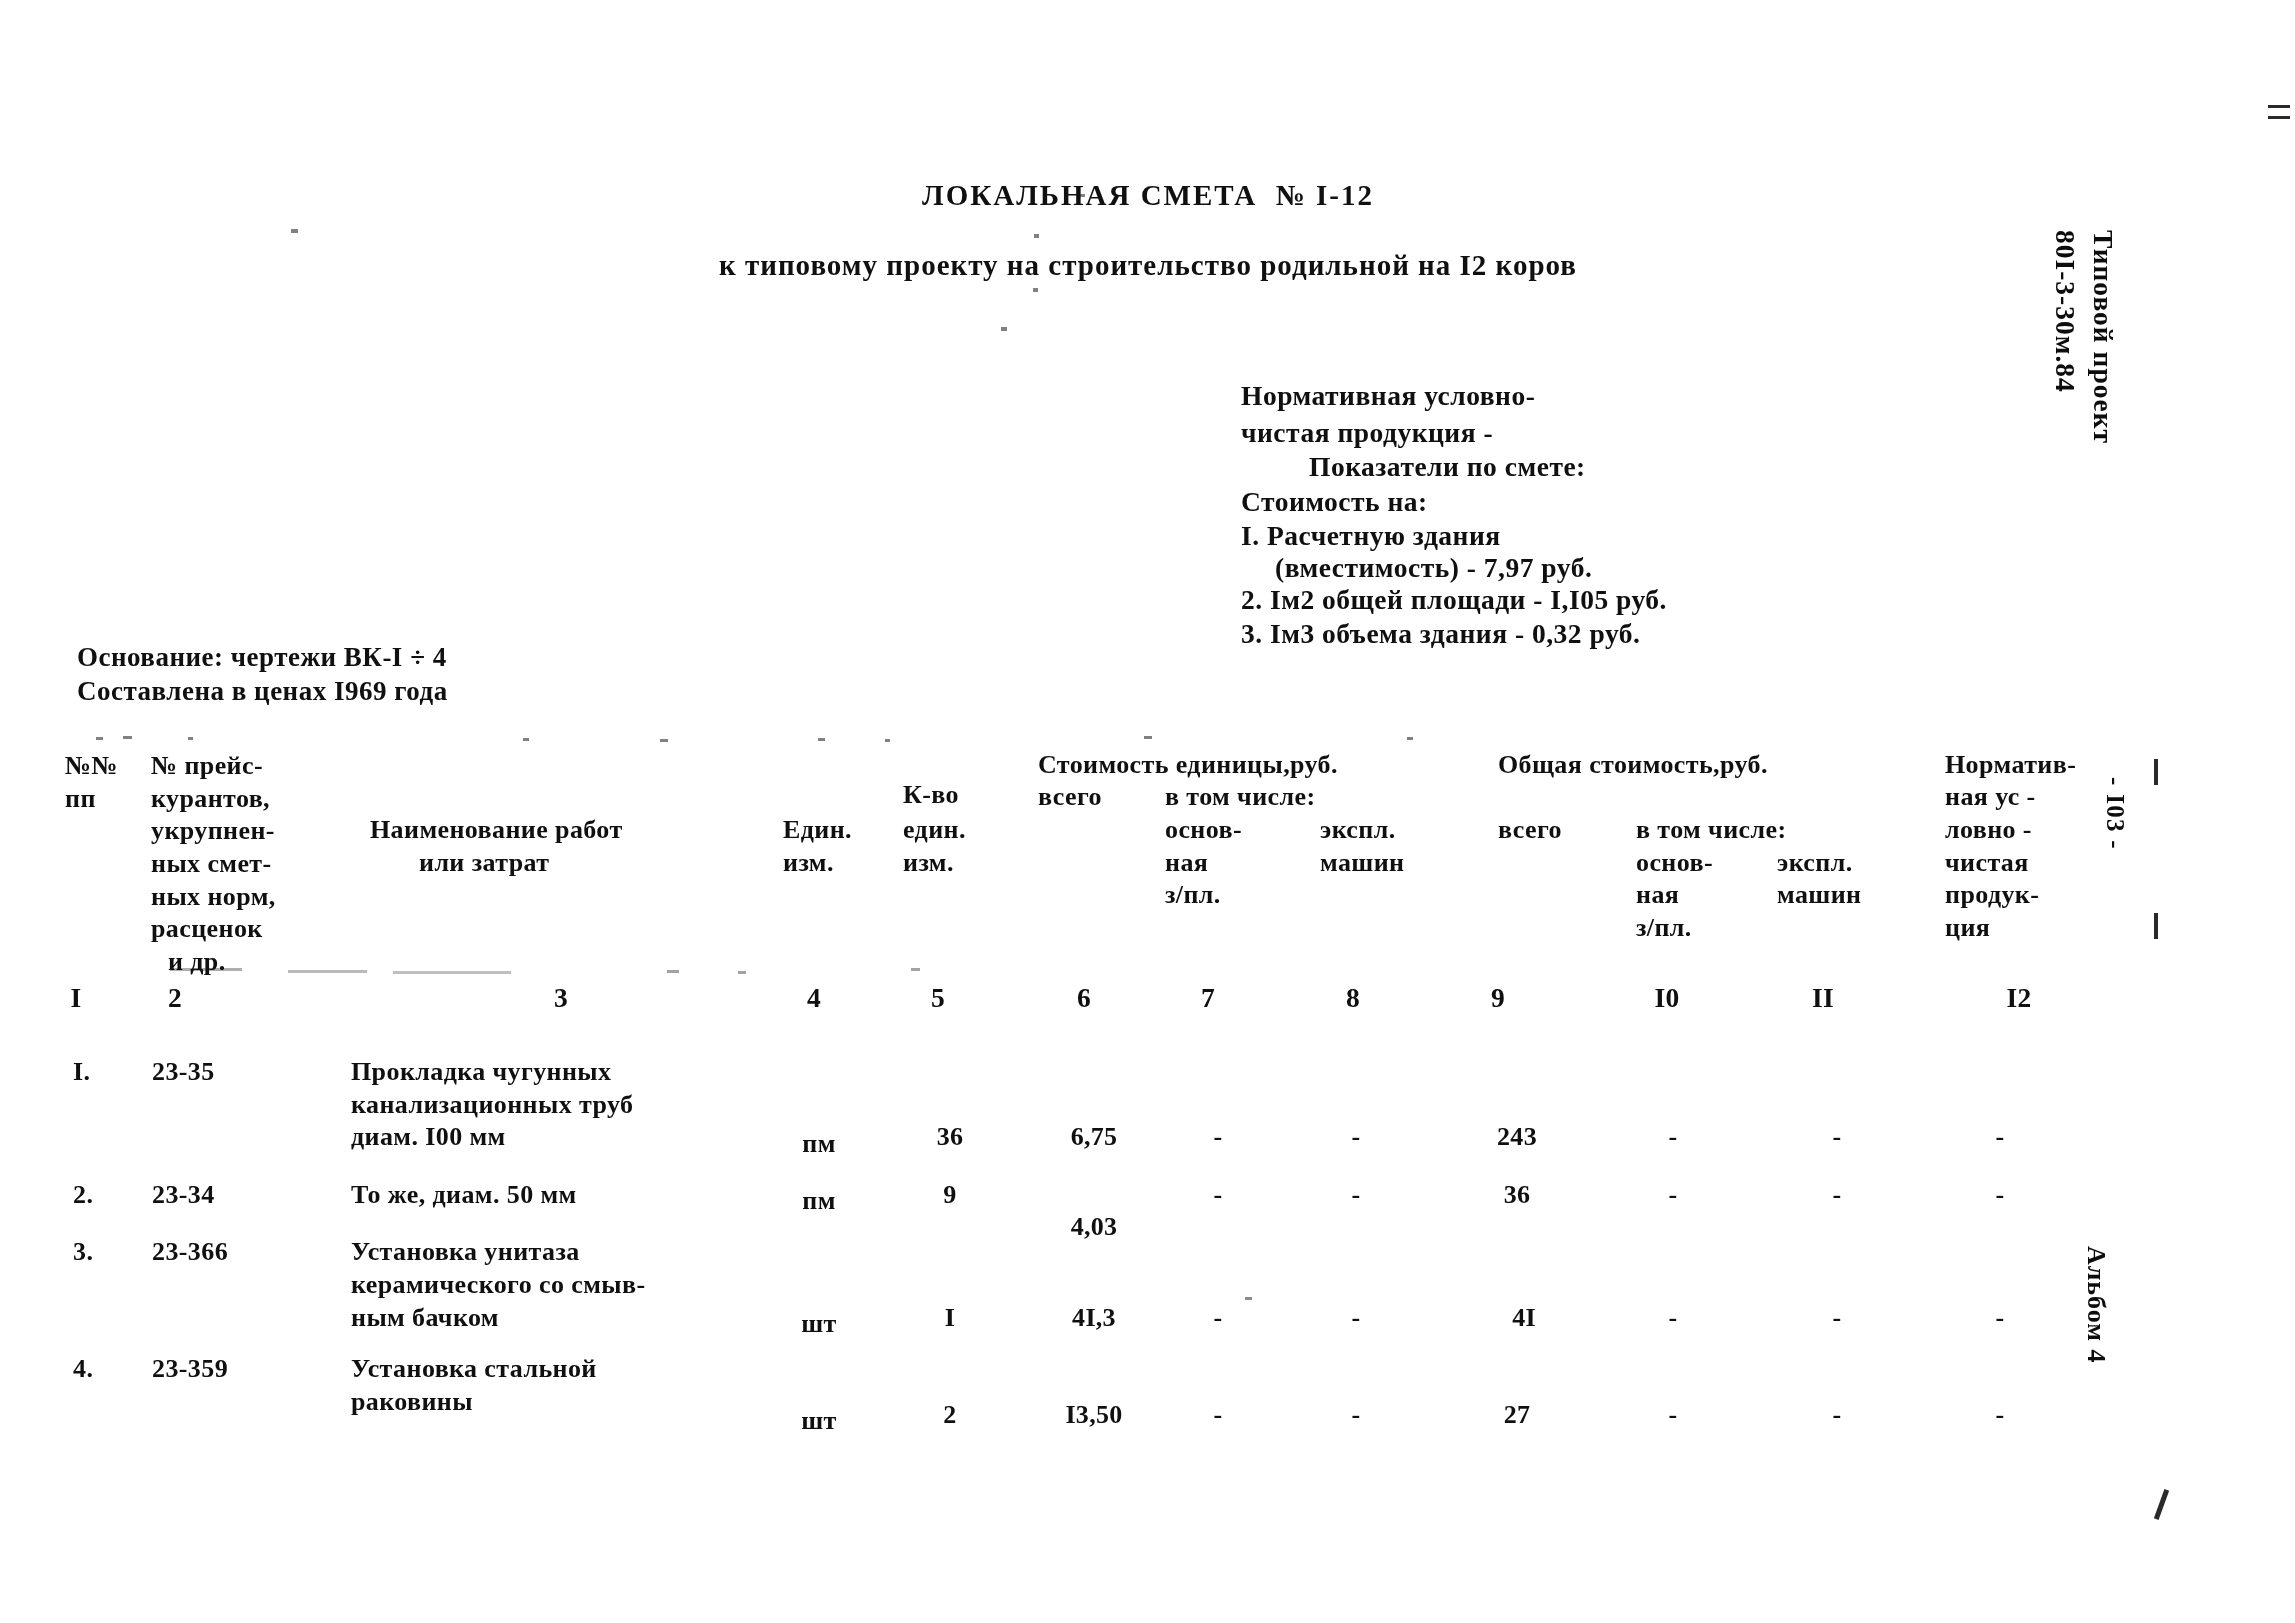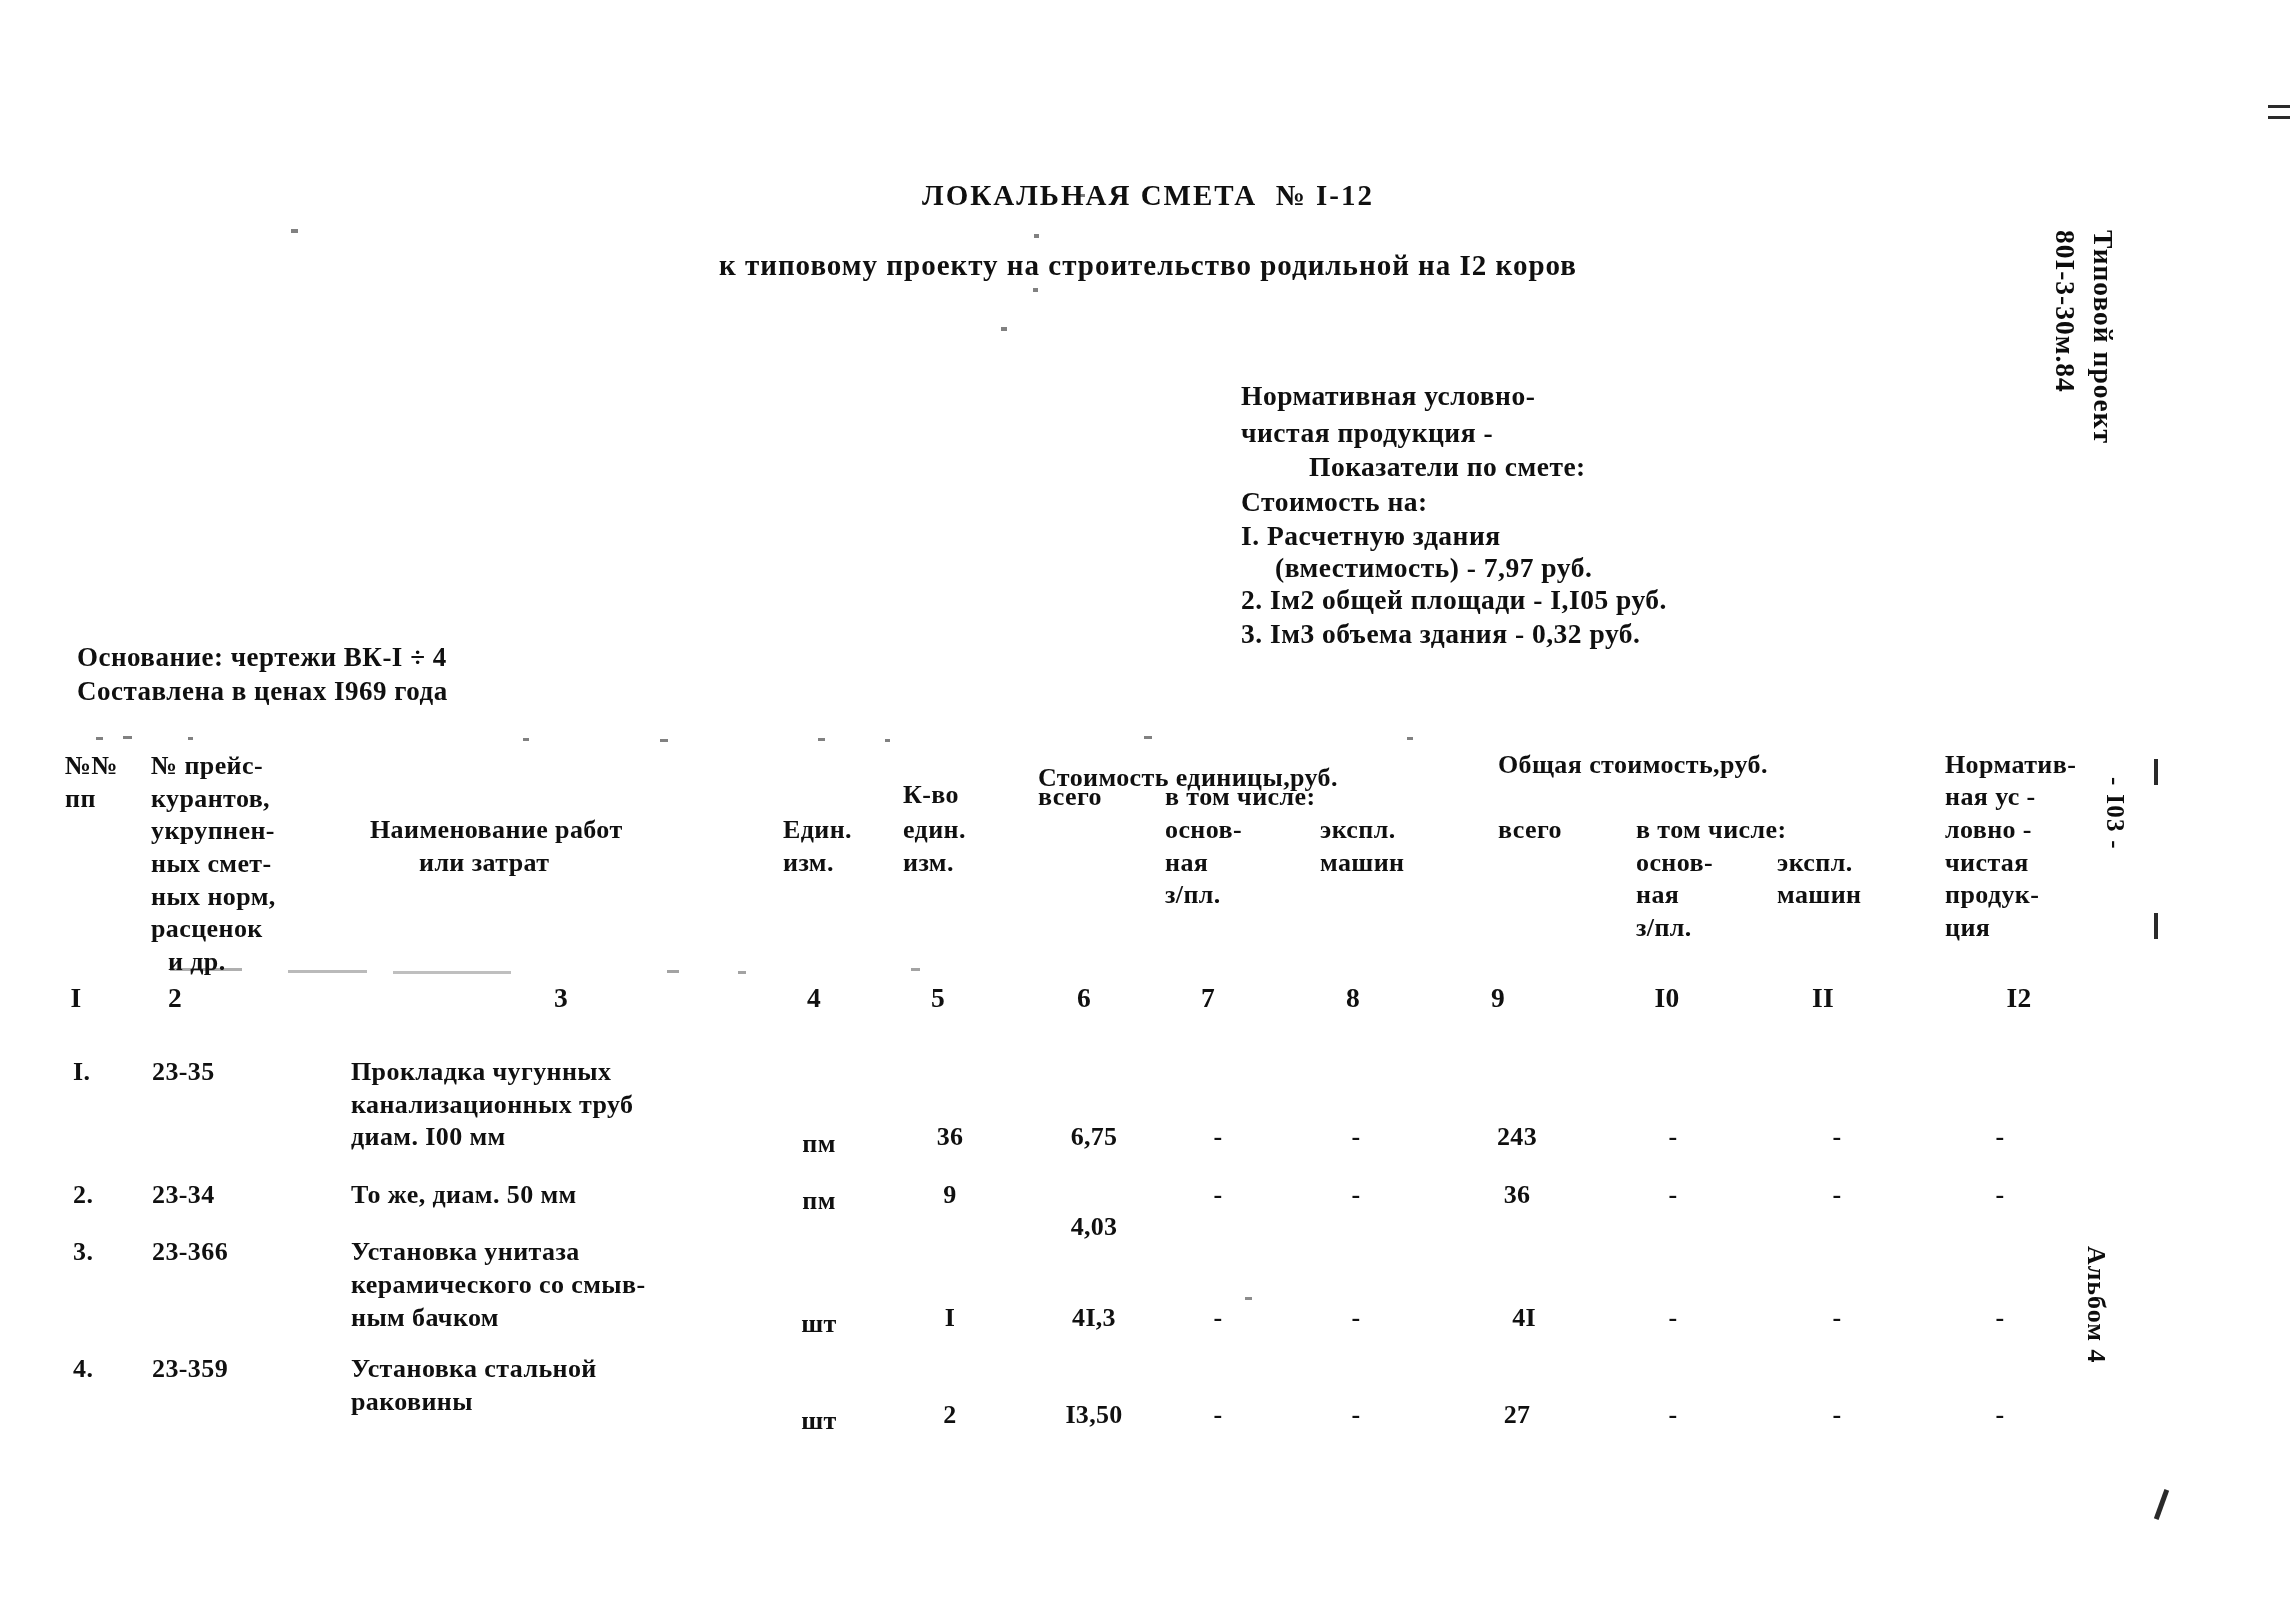--- a/index.html
+++ b/index.html
@@ -114,21 +114,21 @@
   <div class="t colhead" style="left:370px; top:814px;">Наименование работ</div>
   <div class="t colhead" style="left:419px; top:847px;">или затрат</div>
 
   <div class="t colhead" style="left:783px; top:814px;">Един.</div>
   <div class="t colhead" style="left:783px; top:847px;">изм.</div>
 
   <div class="t colhead" style="left:903px; top:779px;">К-во</div>
   <div class="t colhead" style="left:903px; top:814px;">един.</div>
   <div class="t colhead" style="left:903px; top:847px;">изм.</div>
 
-  <div class="t colhead" style="left:1038px; top:749px;margin-top:13px;">Стоимость единицы,руб.</div>
+  <div class="t colhead" style="left:1038px; top:749px;">Стоимость единицы,руб.</div>
   <div class="t colhead" style="left:1038px; top:781px;">всего</div>
   <div class="t colhead" style="left:1165px; top:781px;">в том числе:</div>
   <div class="t colhead" style="left:1165px; top:814px;">основ-</div>
   <div class="t colhead" style="left:1165px; top:847px;">ная</div>
   <div class="t colhead" style="left:1165px; top:879px;">з/пл.</div>
   <div class="t colhead" style="left:1320px; top:814px;">экспл.</div>
   <div class="t colhead" style="left:1320px; top:847px;">машин</div>
 
   <div class="t colhead" style="left:1498px; top:749px;">Общая стоимость,руб.</div>
   <div class="t colhead" style="left:1498px; top:814px;">всего</div>

